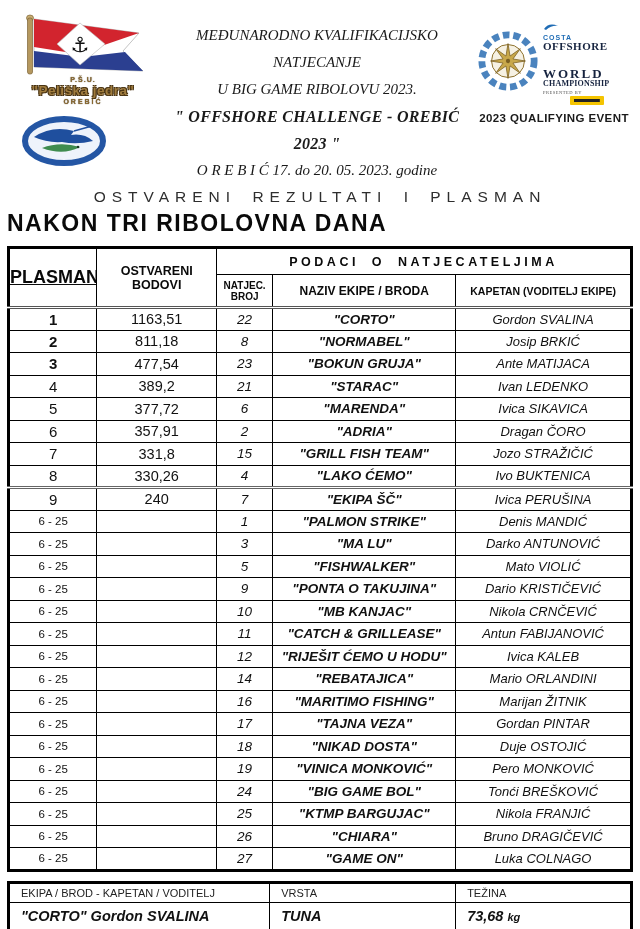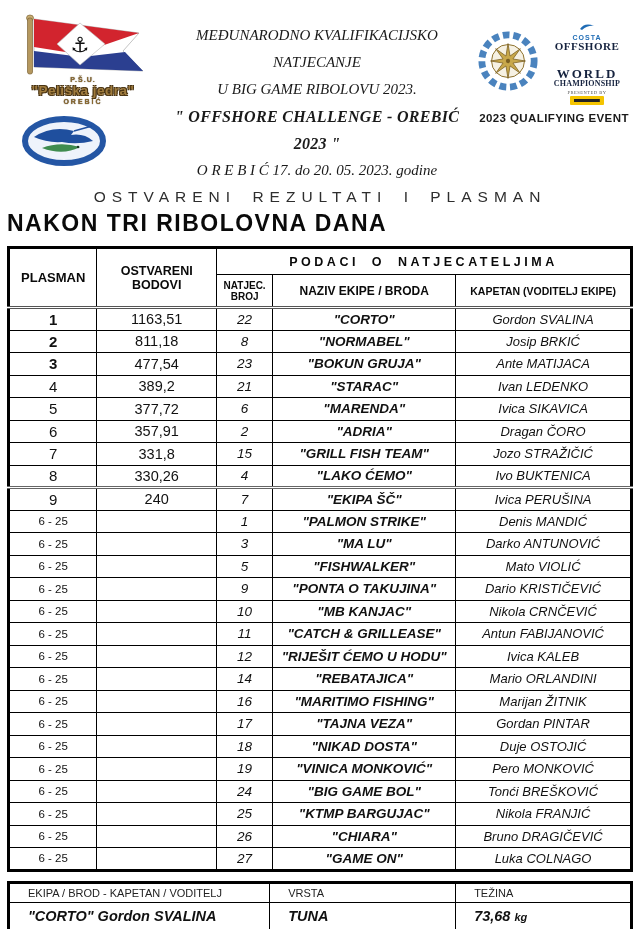--- a/index.html
+++ b/index.html
@@ -19,21 +19,21 @@
     text-shadow: -1px -1px 0 #4a3413, 1px -1px 0 #4a3413, -1px 1px 0 #4a3413, 1px 1px 0 #4a3413; }
   .club .city { font-size: 7px; font-weight: bold; color: #8a6a33; text-shadow: 0 0 1px #3c2c10; letter-spacing: 2px; }
 
   .titles { flex: 1; text-align: center; font-family: "Liberation Serif", serif;
     font-style: italic; padding-top: 10px; line-height: 27px; font-size: 15px; color: #1a1a1a; }
   .titles .t3 { font-weight: bold; font-size: 16px; letter-spacing: .3px; }
   .titles .t4 { font-size: 15px; }
 
   .owc { width: 158px; text-align: center; padding-top: 4px; }
   .owc-top { display: flex; align-items: center; justify-content: center; gap: 4px; }
-  .owc-txt { width: 88px; text-align: center; font-family: "Liberation Serif", serif; color: #16233f; }
+  .owc-txt { width: 88px; text-align: left; font-family: "Liberation Serif", serif; color: #16233f; }
   .costa-word { font-size: 7px; font-weight: bold; color: #1f6cb5; letter-spacing: 1px; font-family: "Liberation Sans", sans-serif; }
   .owc-l1 { font-size: 11px; font-weight: bold; line-height: 11px; letter-spacing: .5px; }
   .owc-l2 { font-size: 13px; font-weight: bold; line-height: 11px; letter-spacing: 2px; margin-top: 16px; }
   .owc-l3 { font-size: 8px; font-weight: bold; line-height: 9px; letter-spacing: .2px; }
   .presby { font-size: 4.5px; color: #555; letter-spacing: .5px; margin-top: 2px; }
   .sponsor { width: 34px; height: 9px; margin: 1px auto 0; background: #f4c400; border-radius: 1px;
     background-image: linear-gradient(#f4c400 30%, #222 30%, #222 65%, #f4c400 65%); background-size: 76% 100%;
     background-repeat: no-repeat; background-position: center; }
   .qualify { margin-top: 7px; font-family: Liberation Sans, sans-serif; font-weight: bold;
     font-size: 11.5px; color: #1a1a1a; letter-spacing: .4px; white-space: nowrap; }
@@ -46,21 +46,21 @@
     letter-spacing: 6px; word-spacing: 6px; margin-top: 4px; white-space: nowrap; }
   .res-sub { font-size: 23px; font-weight: bold; letter-spacing: 1.5px;
     color: #0a0a0a; margin-top: 4px; white-space: nowrap; }
 
   
   table.main { border-collapse: collapse; table-layout: fixed; width: 626px; margin: 9px auto 0;
     border: 3px solid #000; }
   table.main th, table.main td { border: 1px solid #000; padding: 0; text-align: center;
     overflow: hidden; white-space: nowrap; }
   table.main thead th { font-weight: bold; color: #0a0a0a; }
-  .th-plasman { font-size: 13px; }
+  .th-plasman { font-size: 18px; text-decoration: underline; }
   .th-bodovi  { font-size: 12.5px; line-height: 14px; }
   .th-podaci  { font-size: 12.5px; letter-spacing: 3.5px; word-spacing: 6px; height: 27px; }
   .th-broj    { font-size: 10px; line-height: 11px; }
   .th-naziv   { font-size: 12px; }
   .th-kapetan { font-size: 10.5px; }
   thead tr.sub th, thead th[rowspan] { border-bottom: 3px double #555; }
   thead tr.sub th { height: 33px; }
   tbody tr { height: 22.5px; }
   tbody tr.sep td { border-top: 3px double #666; }
   td.c-plasman { font-size: 15px; }
@@ -68,21 +68,21 @@
   td.c-plasman.range { font-size: 11.5px; }
   td.c-bodovi { font-size: 14.5px; }
   td.c-broj { font-size: 13.5px; font-style: italic; }
   td.c-naziv { font-size: 13.5px; font-weight: bold; font-style: italic; }
   td.c-kapetan { font-size: 13px; font-style: italic; }
 
   
   .heavy-title { margin: 21px 0 0 28px; font-size: 12.5px; font-weight: bold; font-style: italic; color:#0a0a0a; }
   table.heavy { border-collapse: collapse; table-layout: fixed; width: 626px; margin: 9px auto 0;
     border: 3px solid #000; }
-  table.heavy th, table.heavy td { border: 1px solid #000; text-align: left; padding: 0 0 0 18px;
+  table.heavy th, table.heavy td { border: 1px solid #000; text-align: left; padding: 0 0 0 11px;
     white-space: nowrap; overflow: hidden; }
   table.heavy th { font-weight: normal; font-size: 11px; height: 20px; color: #222; }
   table.heavy td { font-weight: bold; font-style: italic; font-size: 14.5px; height: 28px; }
   td.weight .unit { font-size: 11px; margin-left: 4px; }
 </style>
 </head>
 <body>
 
 <div class="page">
 

